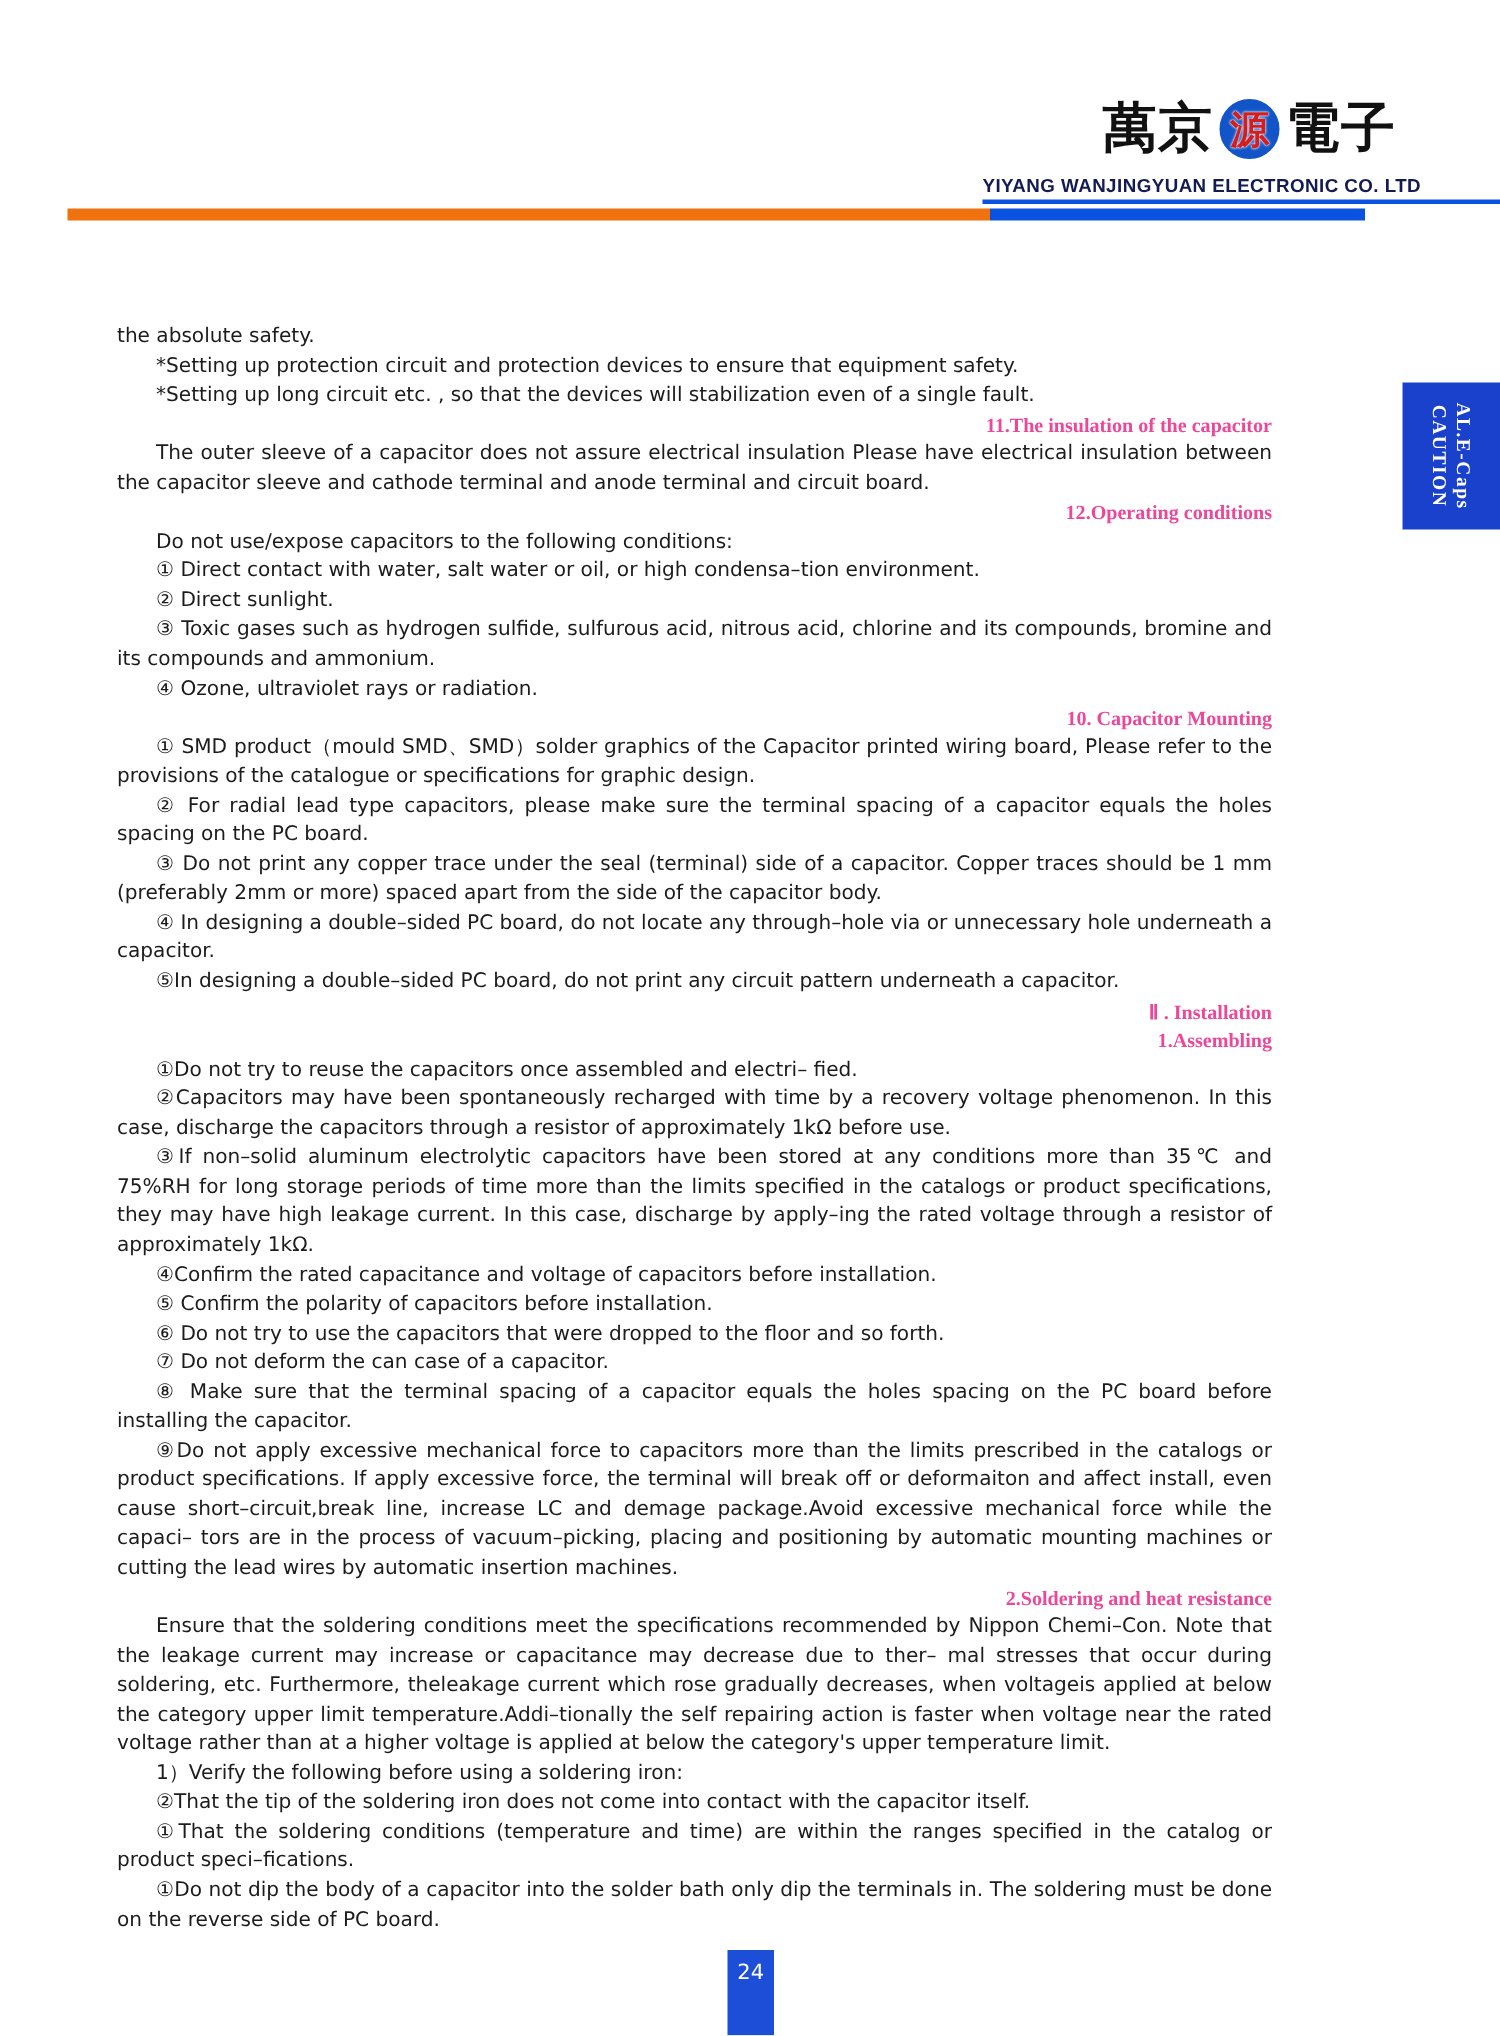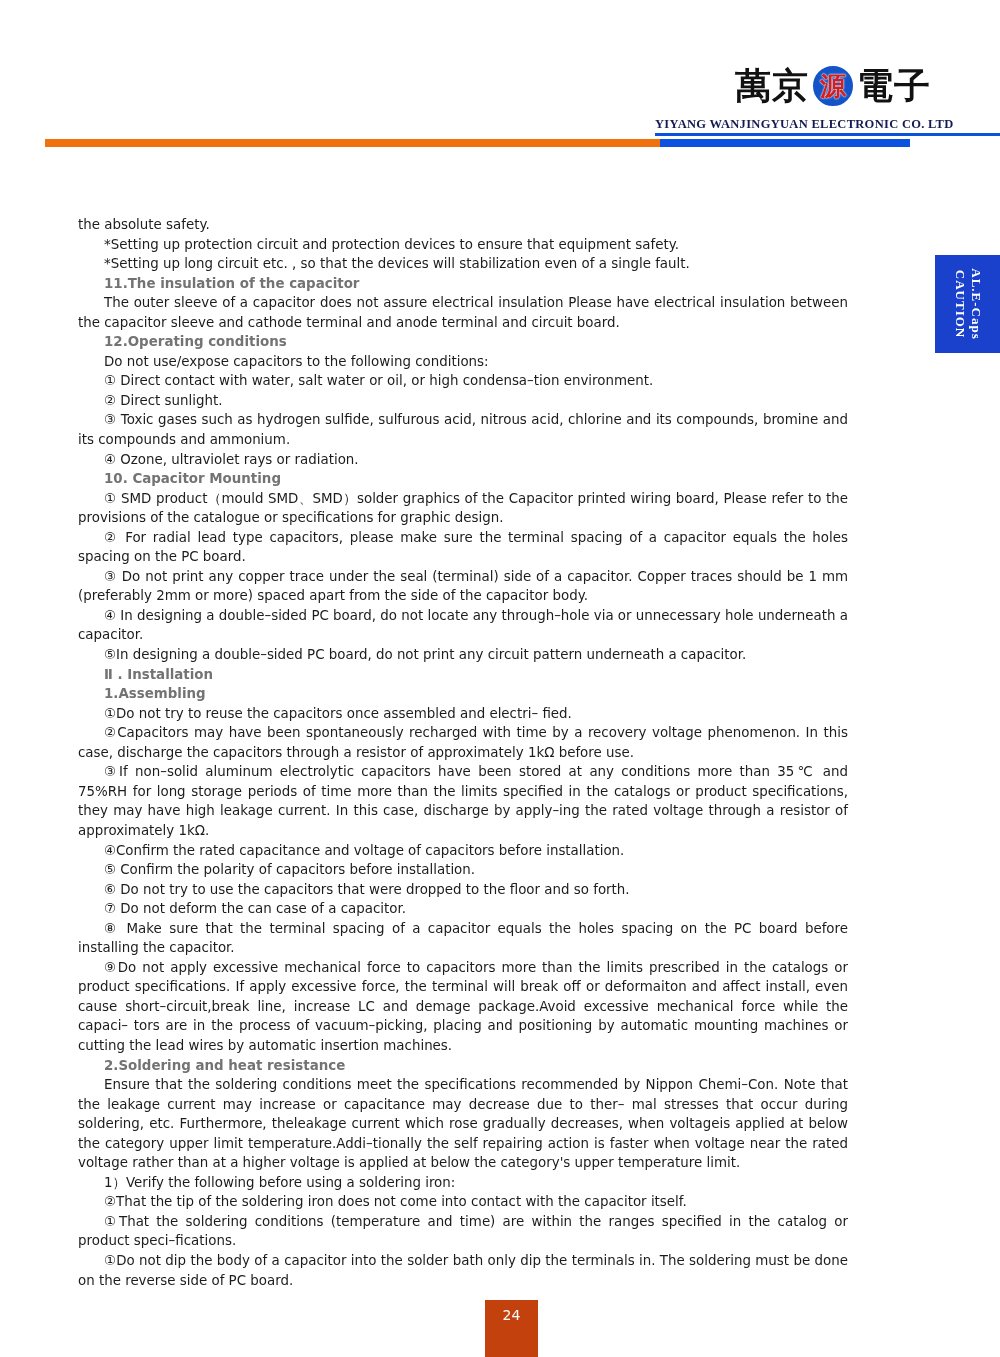--- a/index.html
+++ b/index.html
@@ -24,21 +24,21 @@
     background:#1355c8;border:2px solid #1355c8;box-sizing:border-box;
     margin:0 2px;
   }
   .logo .circle span{
     color:#d21e1e;font-size:26px;font-weight:bold;
     text-shadow:0 0 2px #ffffff, 0 0 1px #ffffff;
   }
   .company{
     position:absolute;top:117px;left:655px;width:255px;
     text-align:center;
-    font-family:Liberation Serif, serif;
+    font-family:Liberation Sans, sans-serif;
     font-weight:bold;font-size:12.5px;letter-spacing:0.3px;
     color:#141b52;white-space:nowrap;
   }
   .thin-rule{
     position:absolute;top:133px;left:655px;width:345px;height:3px;
     background:#0b52e0;
   }
   .bar{position:absolute;top:139px;left:45px;width:865px;height:8px;display:flex;}
   .bar .orange{width:615px;height:8px;background:#f0720e;}
   .bar .blue{flex:1;height:8px;background:#0b52e0;}
@@ -62,26 +62,26 @@
   .doc{
     position:absolute;left:78px;top:176px;width:770px;
     color:#1c1c1c;font-size:13.4px;
   }
   .doc p{
     margin:0;line-height:19.55px;
     text-align:justify;text-indent:26px;
   }
   .doc p.plain{text-indent:0;margin-top:39px;}
   .doc p.heading{
-    color:#737373;font-weight:bold;text-align:left;
+    color:#ec4899;font-weight:bold;text-align:right;font-family:Liberation Serif, serif;
   }
   
   .page-num{
-    position:absolute;left:485px;top:1300px;width:53px;height:57px;
-    background:#c2410c;color:#ffffff;
+    position:absolute;left:485px;top:1300px;width:31px;height:57px;
+    background:#1d4ed8;color:#ffffff;
     text-align:center;font-size:14px;
     padding-top:7px;box-sizing:border-box;
   }
 </style>
 </head>
 <body>
 
 <div class="page">
 
   <header>

